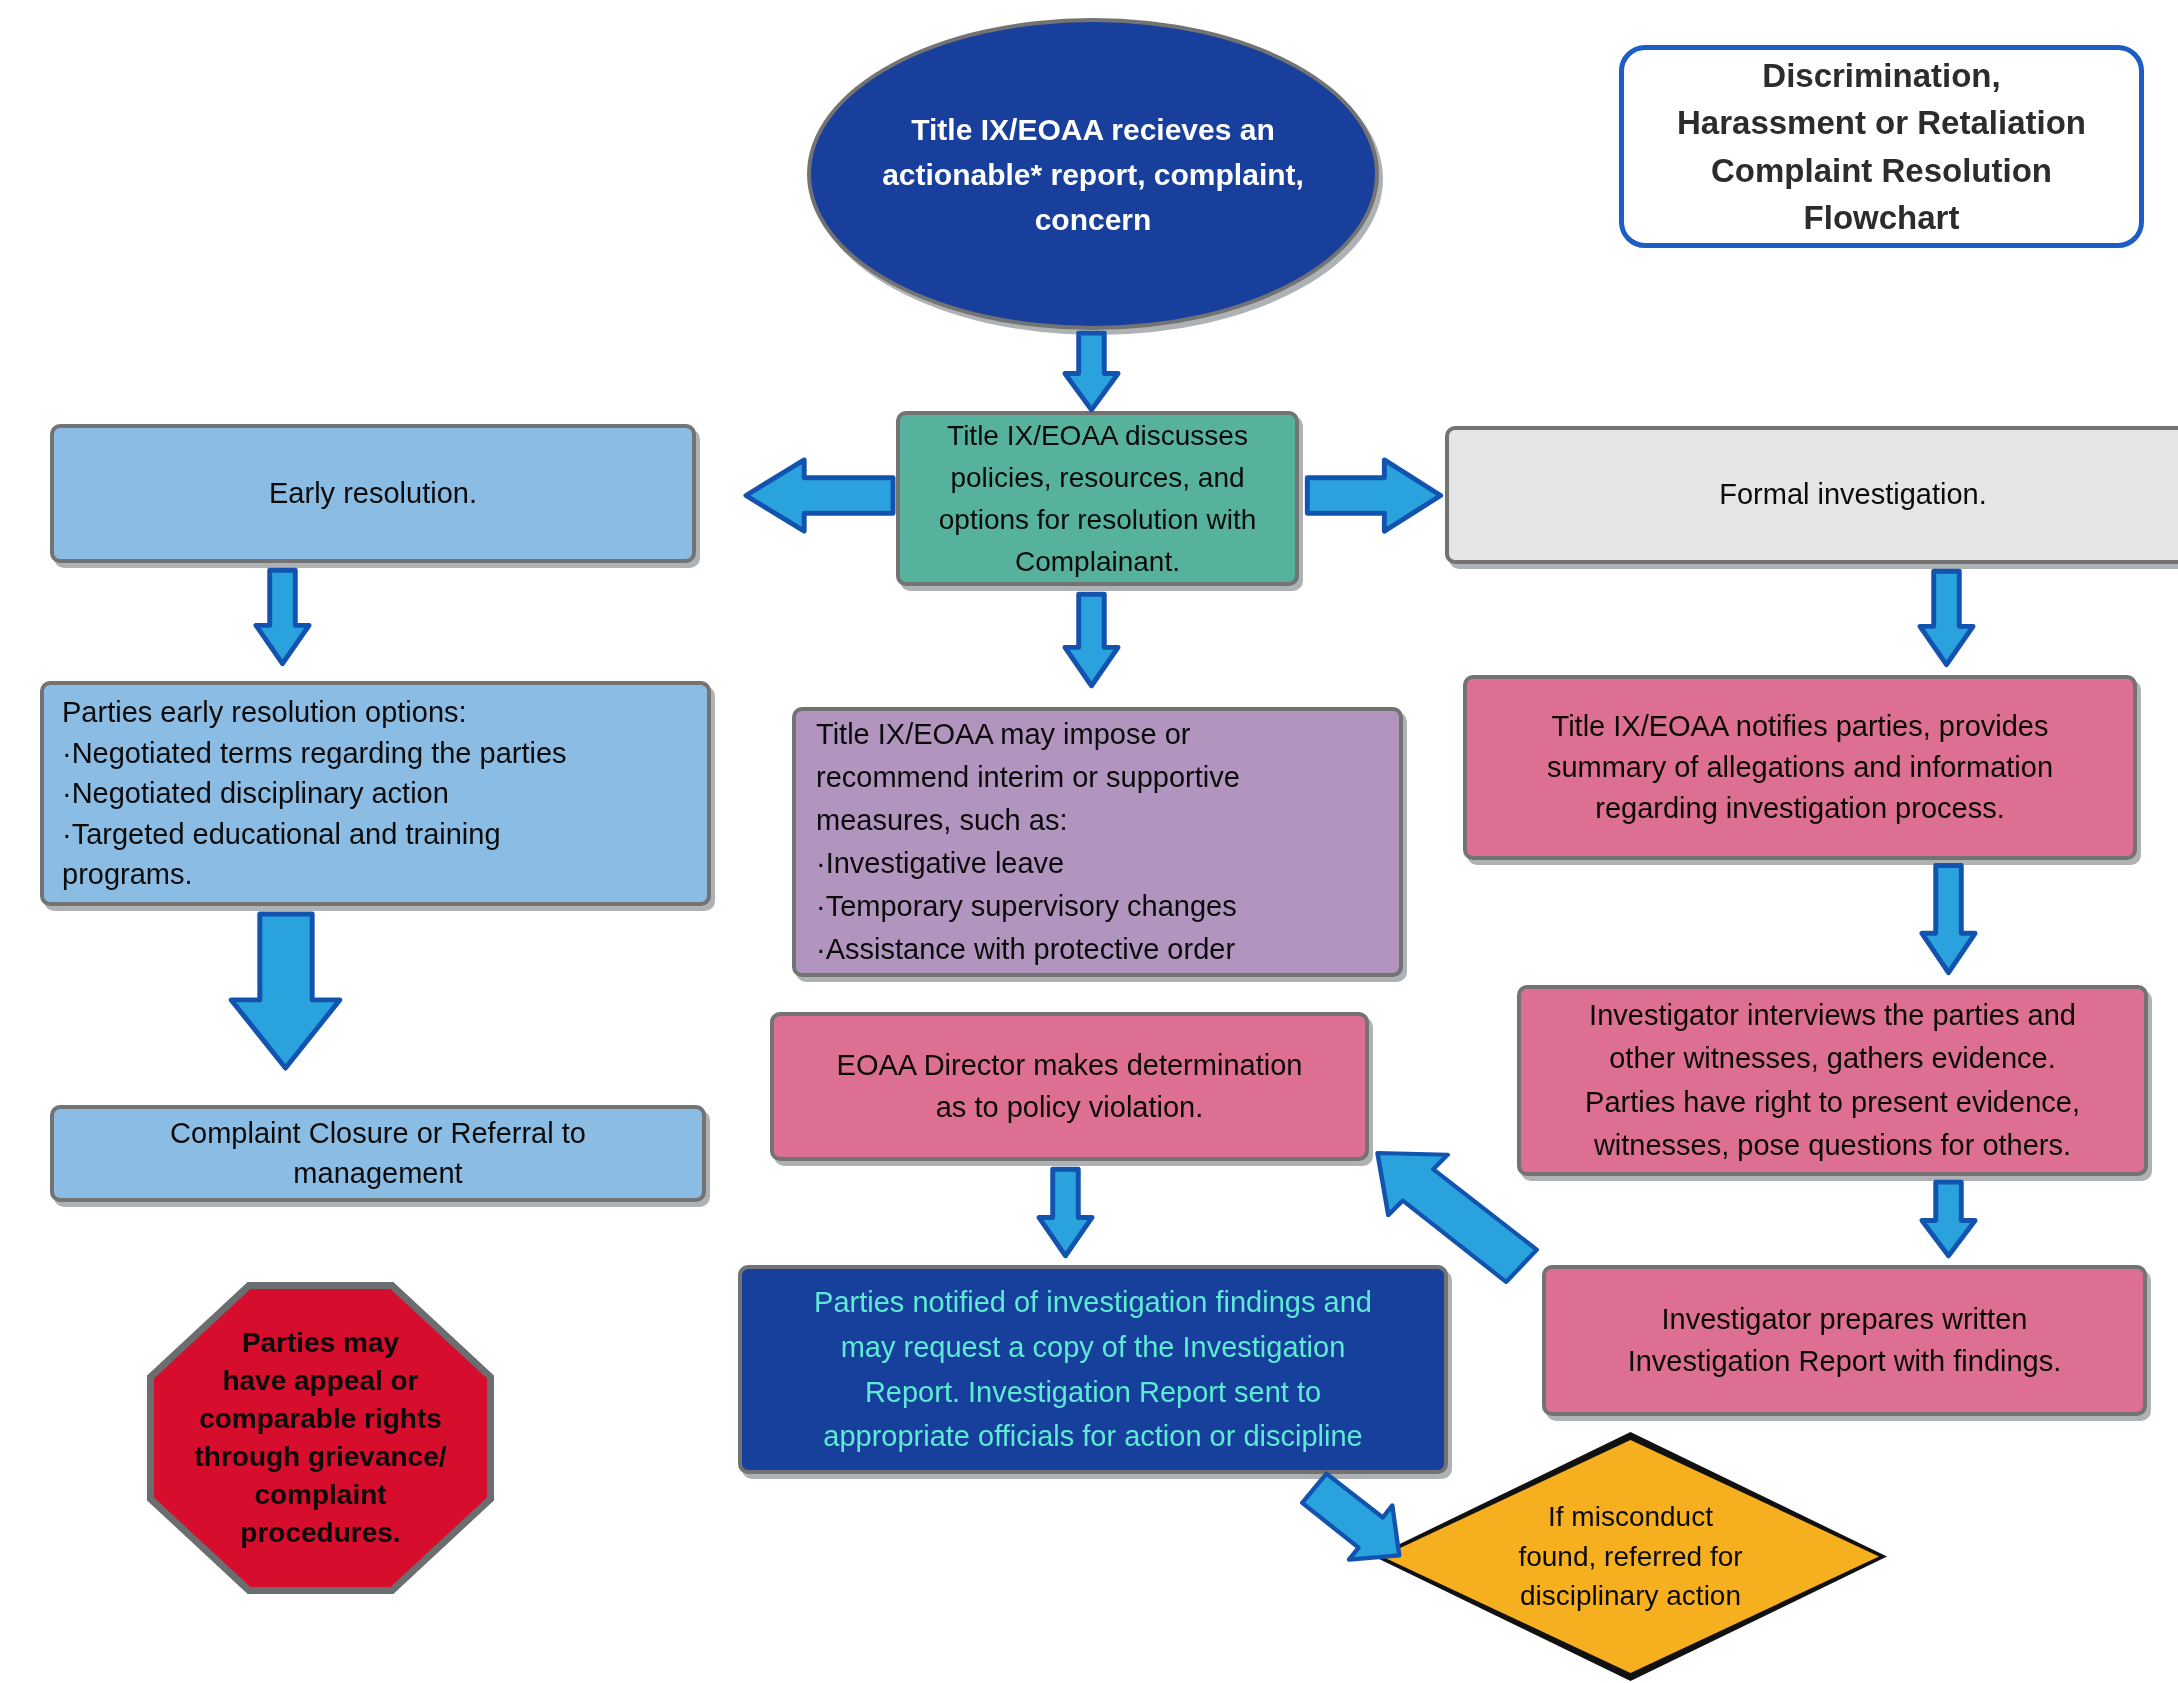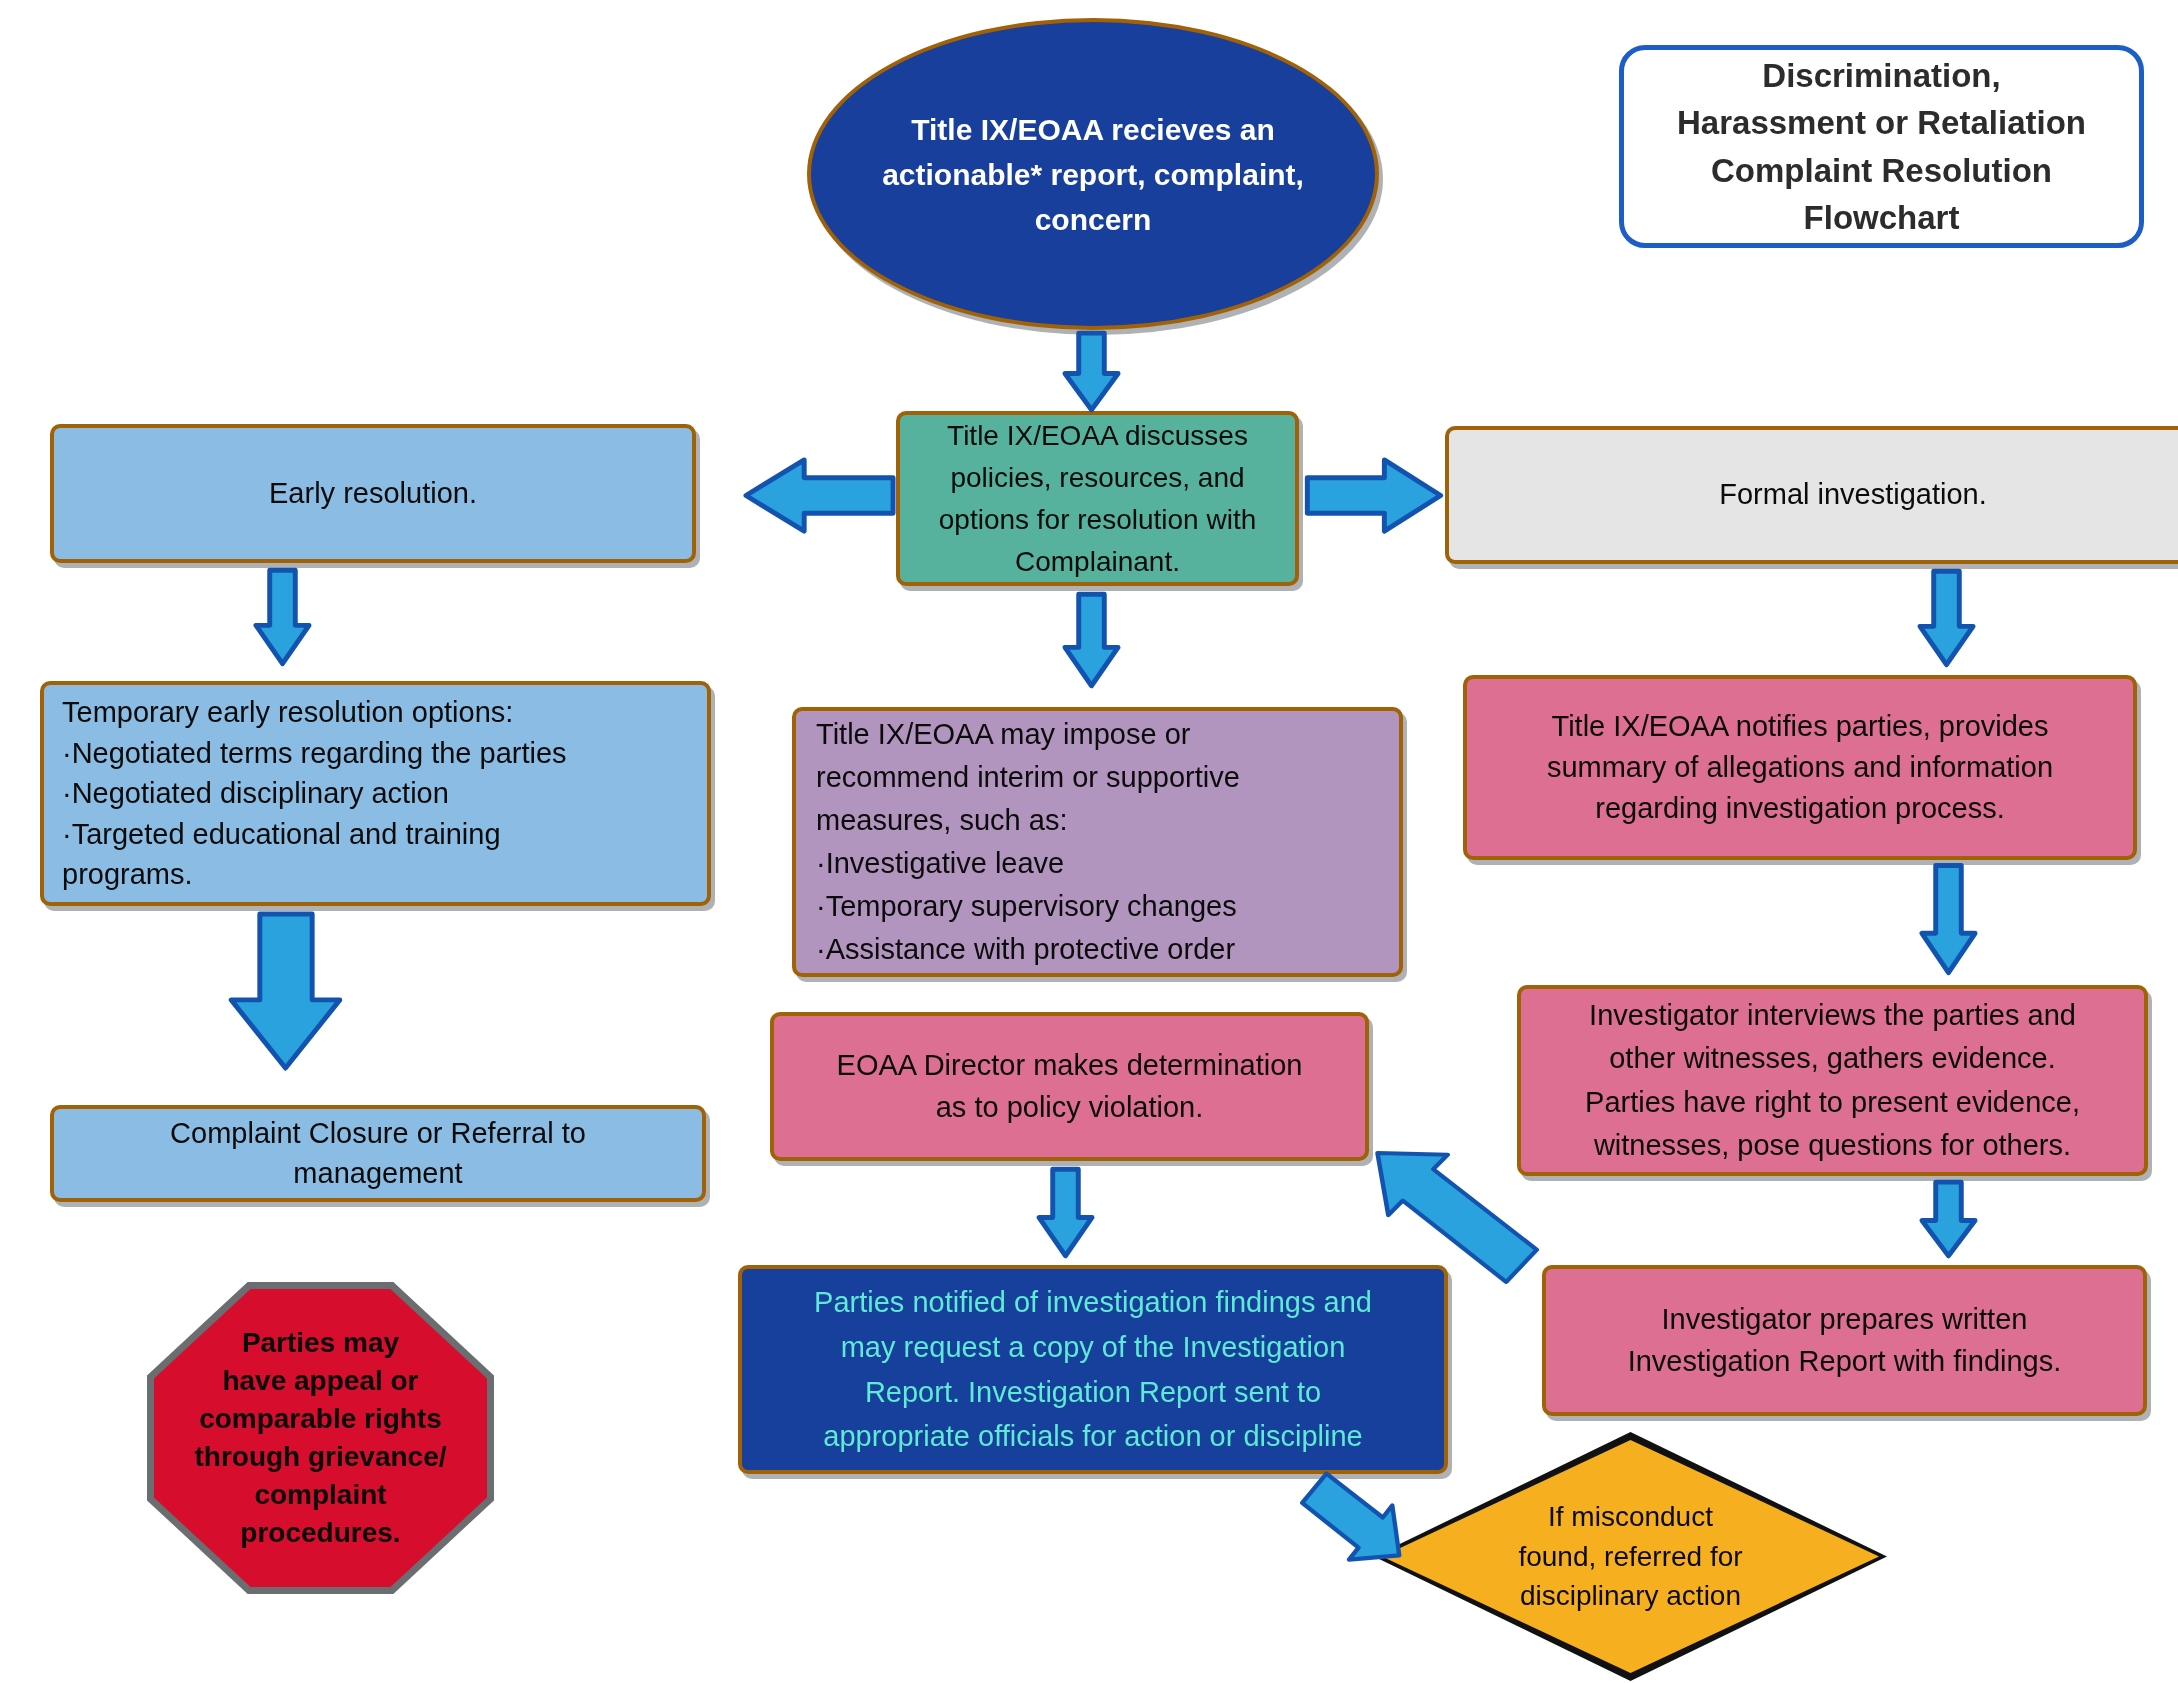--- a/index.html
+++ b/index.html
@@ -7,21 +7,21 @@
     position: relative;
     width: 2178px;
     height: 1683px;
     background: #ffffff;
     font-family: "Liberation Sans", sans-serif;
     overflow: hidden;
   }
   .node {
     position: absolute;
     box-sizing: border-box;
-    border: 4px solid #a16207;
+    border: 4px solid #737373;
     border-radius: 10px;
     display: flex;
     align-items: center;
     justify-content: center;
     text-align: center;
     white-space: pre-line;
     color: #0b0b0b;
     font-size: 29px;
     line-height: 1.42;
     padding: 8px 14px;
@@ -117,21 +117,21 @@
   <div class="node ellipse">Title IX/EOAA recieves an
 actionable* report, complaint,
 concern</div>
 
   <div class="node discusses">Title IX/EOAA discusses
 policies, resources, and
 options for resolution with
 Complainant.</div>
   <div class="node early">Early resolution.</div>
   <div class="node formal">Formal investigation.</div>
-  <div class="node options">Temporary early resolution options:
+  <div class="node options">Parties early resolution options:
 ·Negotiated terms regarding the parties
 ·Negotiated disciplinary action
 ·Targeted educational and training
 programs.</div>
   <div class="node measures">Title IX/EOAA may impose or
 recommend interim or supportive
 measures, such as:
 ·Investigative leave
 ·Temporary supervisory changes
 ·Assistance with protective order</div>

